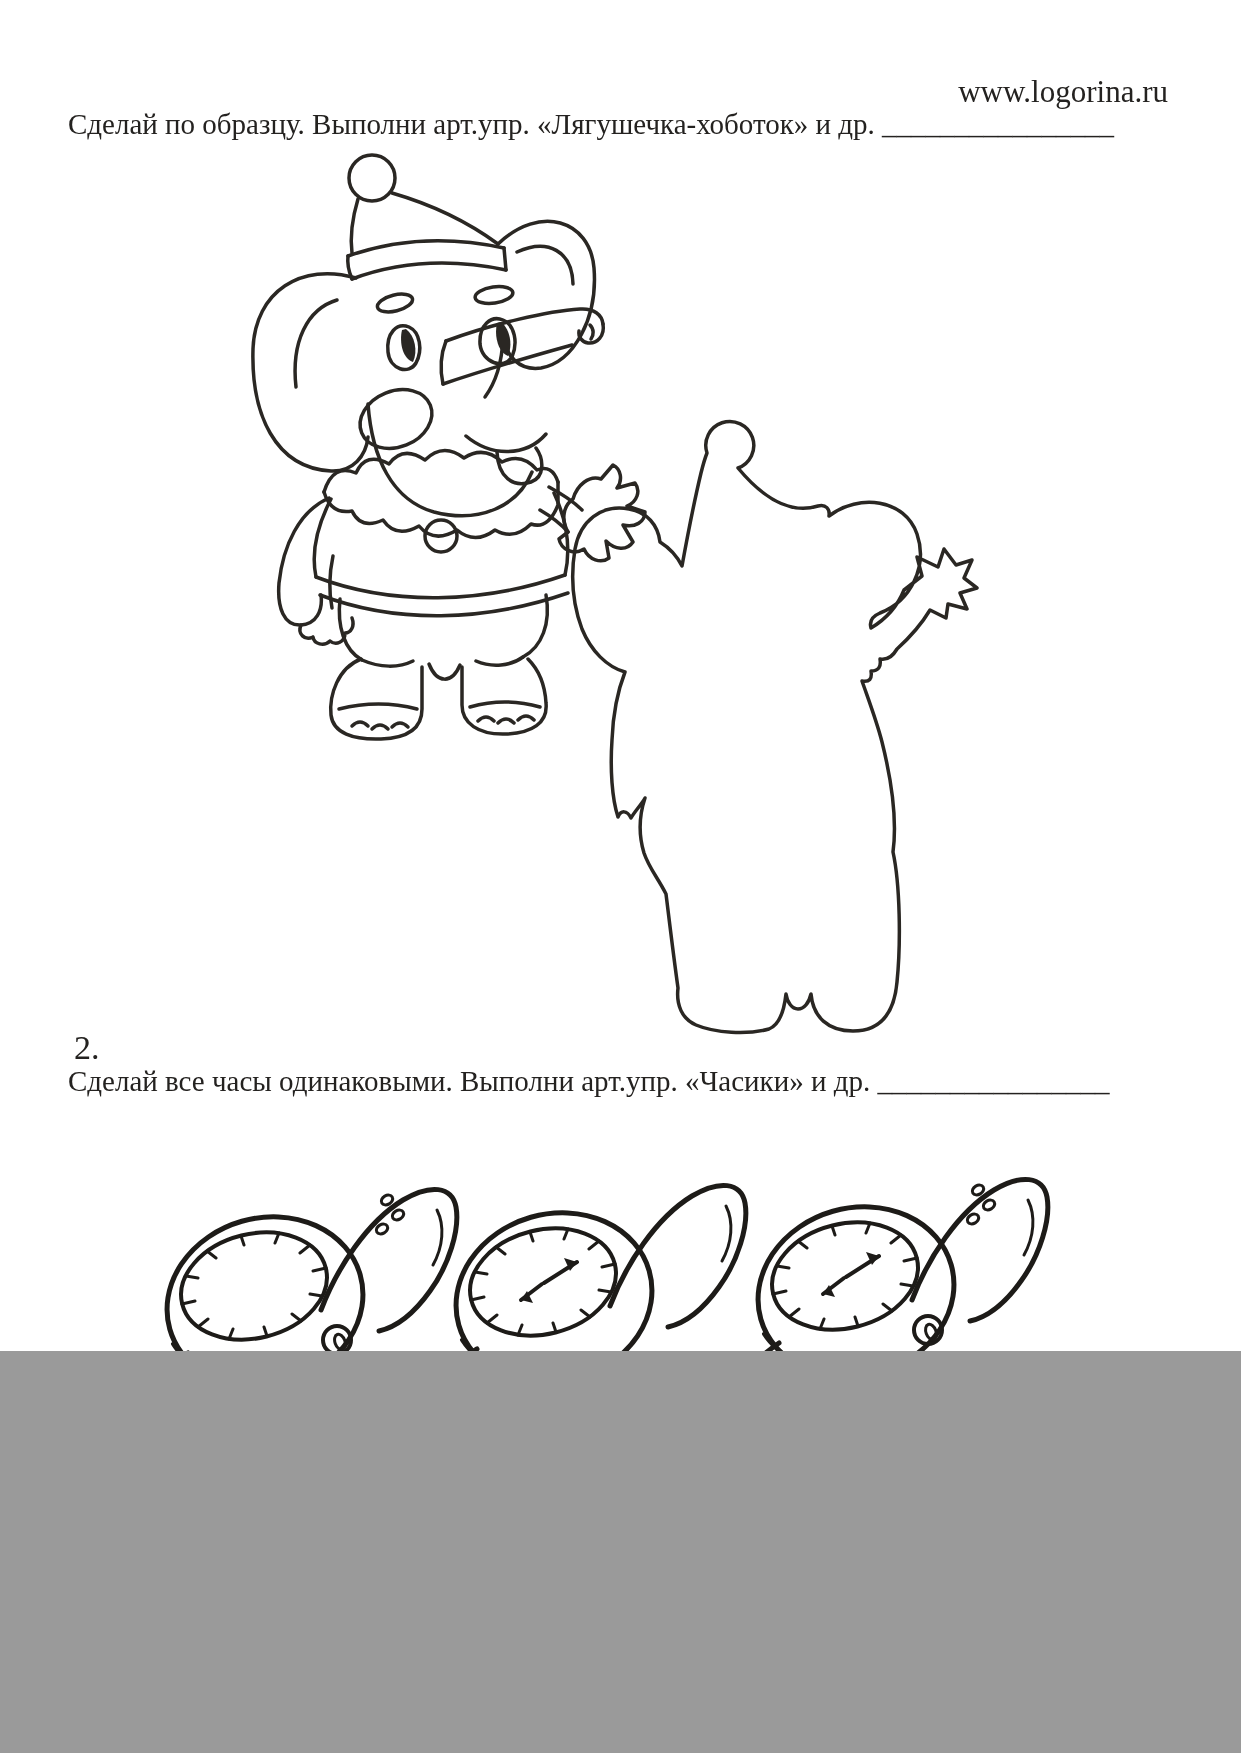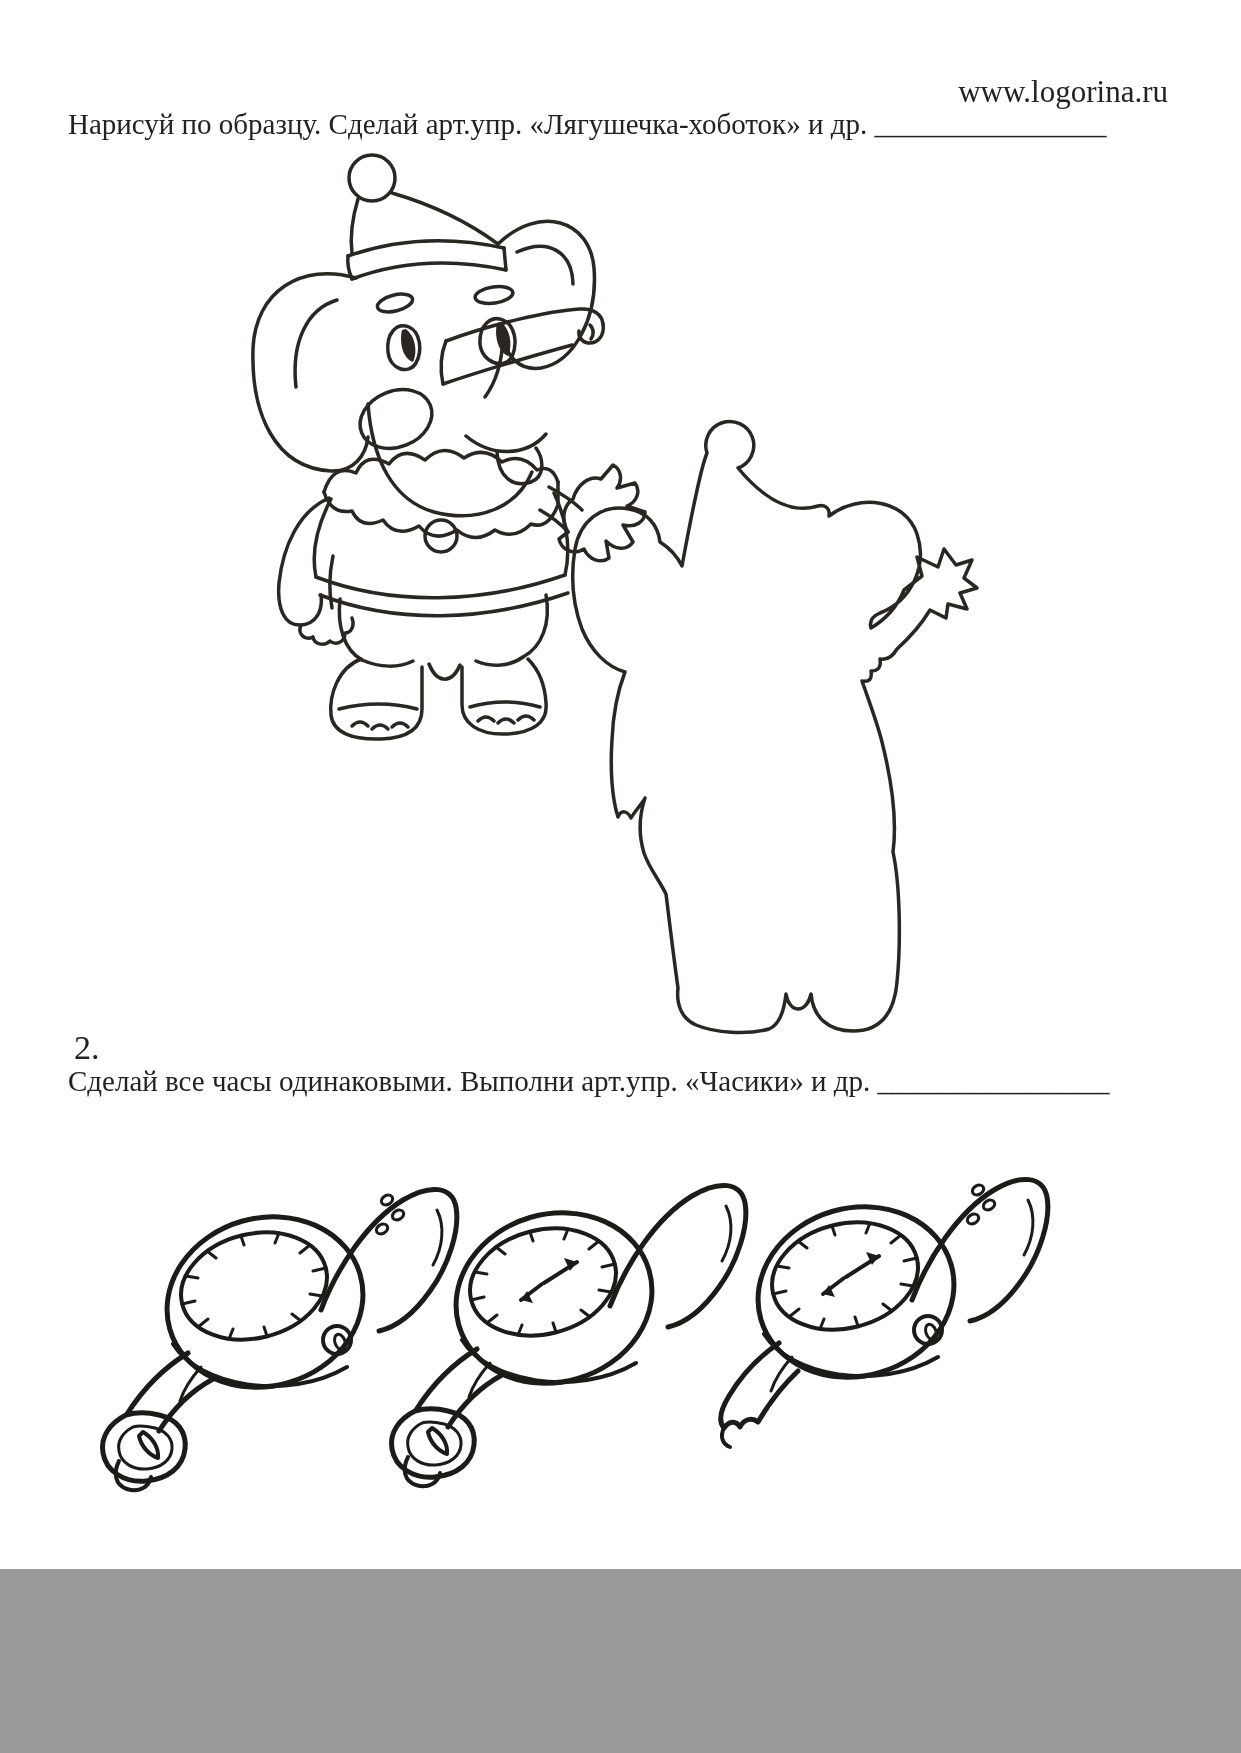--- a/index.html
+++ b/index.html
@@ -1,17 +1,17 @@
 <!DOCTYPE html>
 <html><head>
 <meta charset="utf-8">
 <style>
   html,body{margin:0;padding:0;background:#9a9a9a;}
   .page{
-    position:relative;width:1241px;height:1569px;margin:0 auto;
+    position:relative;width:1241px;height:1351px;margin:0 auto;
     background:#ffffff;overflow:hidden;
     font-family:"Liberation Serif","DejaVu Serif",serif;color:#242220;
   }
   .txt{position:absolute;white-space:nowrap;line-height:1.15;}
   .site{top:74px;right:73px;font-size:31px;}
   .line1{left:68px;top:108px;font-size:29px;}
   .num2{left:74px;top:1028px;font-size:34px;}
   .line2{left:68px;top:1065px;font-size:29px;text-align:center;}
   .blank{letter-spacing:0;margin-top:40px;}
   svg{position:absolute;left:0;display:block;}
@@ -24,21 +24,21 @@
   .pup{fill:#2a2723;stroke:none;}
   .arw{fill:#1d1b18;stroke:none;}
 </style>
 </head>
 <body>
 
 <div class="page">
 
   <div class="txt site">www.logorina.ru</div>
 
-  <div class="txt line1"><span>Нарисуй по образцу. Сделай арт.упр. «Лягушечка-хоботок» и др.</span> <span class="blank">________________</span></div>
+  <div class="txt line1"><span>Сделай по образцу. Выполни арт.упр. «Лягушечка-хоботок» и др.</span> <span class="blank">________________</span></div>
 
   <svg id="fig1" width="1241" height="1060" viewBox="0 0 1241 1060" xmlns="http://www.w3.org/2000/svg">
 
     <g>
 
       <g>
         <circle class="ln" cx="372" cy="178" r="23"></circle>
         <path class="ln" d="M358,199 C352,219 350,237 352,253"></path>
         <path class="ln" d="M392,193 C430,204 468,222 498,244"></path>
         <path class="ln" d="M348,256 C399,238 453,237 504,248"></path>

